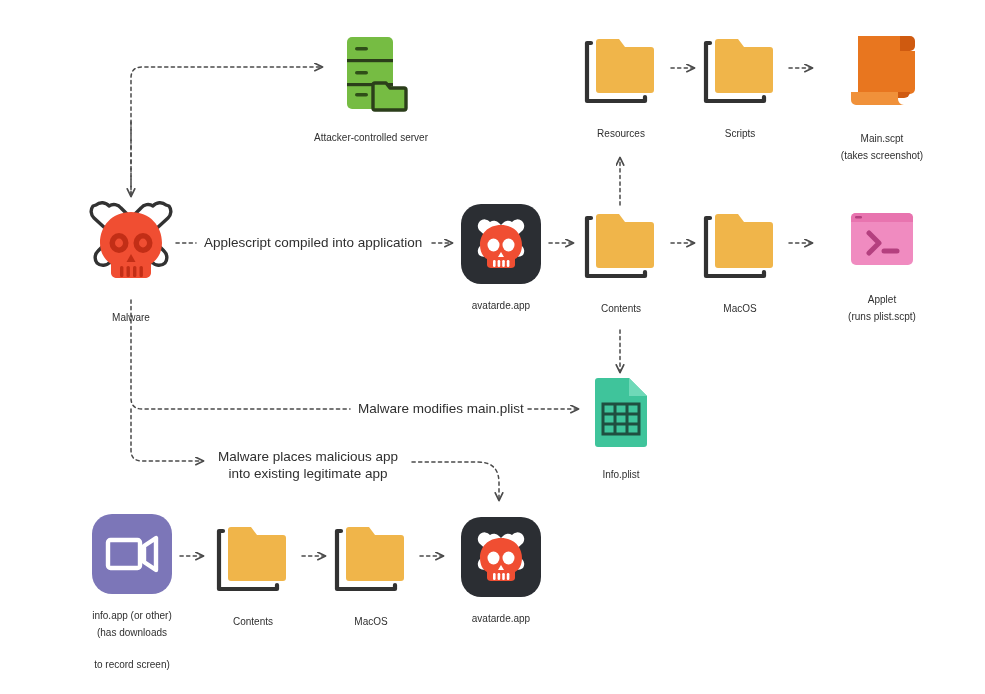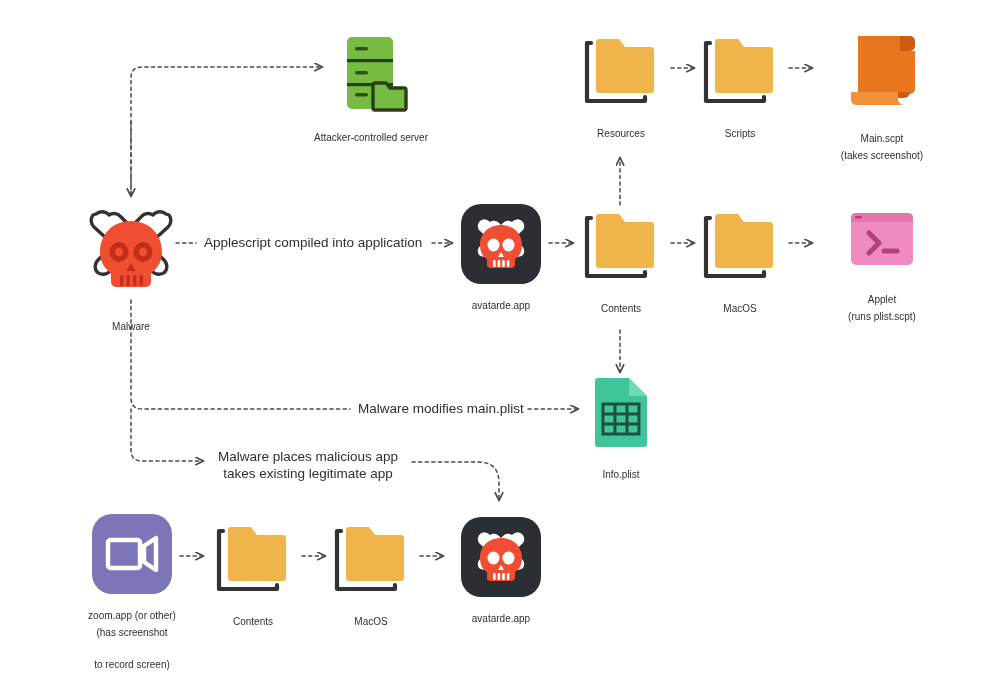--- a/index.html
+++ b/index.html
@@ -110,21 +110,21 @@
         <path d="M64,29 h15 v38 a5,5 0 0 1 -5,5 h-10 z" fill="#E8761F"></path>
         <path d="M22,70 h52 a6,6 0 0 1 -6,6 h-46 z" fill="#CF5A10"></path>
         <path d="M22,70 h-7 a6,6 0 0 0 0,0 v8 a5,5 0 0 0 5,5 h48
                  a6,6 0 0 1 -6,-6 v-7 z" fill="#F0913A"></path>
       </svg>
     </span>
     <span class="cap">Main.scpt</span>
     <span class="cap" style="margin-top:0;">(takes screenshot)</span>
   </div>
 
-  <div class="node" style="left:74px;top:202px;width:114px;">
+  <div class="node" style="left:74px;top:193px;width:114px;">
     <span class="ico">
       <svg width="110" height="104" viewBox="0 0 110 104">
         <g stroke="#323232" stroke-width="3.4" fill="#ffffff" stroke-linejoin="round">
 
           <path d="M22,13 a9,9 0 0 1 13,1 a9,9 0 0 1 12,2 L90,59
                    a9,9 0 0 1 1,12 a9,9 0 0 1 -13,-1 a9,9 0 0 1 -12,-2 L20,26
                    a9,9 0 0 1 -1,-12 z" transform="translate(-2,-1) scale(1.0)"></path>
 
           <path d="M88,13 a9,9 0 0 0 -13,1 a9,9 0 0 0 -12,2 L20,59
                    a9,9 0 0 0 -1,12 a9,9 0 0 0 13,-1 a9,9 0 0 0 12,-2 L90,26
@@ -235,22 +235,22 @@
   </div>
 
   <div class="node" style="left:68px;top:513px;width:128px;">
     <span class="ico">
       <svg width="82" height="82" viewBox="0 0 82 82">
         <rect x="1" y="1" width="80" height="80" rx="20" fill="#7C76B8"></rect>
         <rect x="17" y="27" width="32" height="28" rx="2.5" fill="none" stroke="#ffffff" stroke-width="4.4"></rect>
         <path d="M53,33 L65,25 L65,57 L53,49 z" fill="none" stroke="#ffffff" stroke-width="4.4" stroke-linejoin="round"></path>
       </svg>
     </span>
-    <span class="cap">zoom.app (or other)</span>
-    <span class="cap" style="margin-top:0;">(has screenshot</span>
+    <span class="cap">info.app (or other)</span>
+    <span class="cap" style="margin-top:0;">(has downloads</span>
     <span class="cap" style="margin-top:16px;">to record screen)</span>
   </div>
 
   <div class="node" style="left:205px;top:513px;width:96px;">
     <span class="ico">
       <svg width="92" height="88" viewBox="0 0 92 88">
         <path d="M16,18 L12,18 L12,76 L70,76 L70,72" fill="none" stroke="#323232" stroke-width="4.2" stroke-linecap="round" stroke-linejoin="round"></path>
         <path d="M24,14 h20 l6,8 h26 a3,3 0 0 1 3,3 v40 a3,3 0 0 1 -3,3 h-52
                  a3,3 0 0 1 -3,-3 v-48 a3,3 0 0 1 3,-3 z" fill="#F0B54A"></path>
       </svg>
@@ -297,15 +297,15 @@
     </span>
     <span class="cap">avatarde.app</span>
   </div>
 
 
   <div class="lbl" style="left:204px;top:234px;width:228px;text-align:left;">Applescript compiled into application</div>
 
   <div class="lbl" style="left:358px;top:400px;width:168px;text-align:left;">Malware modifies main.plist</div>
 
   <div class="lbl" style="left:218px;top:448px;width:180px;">Malware places malicious app</div>
-  <div class="lbl" style="left:218px;top:465px;width:180px;">takes existing legitimate app</div>
+  <div class="lbl" style="left:218px;top:465px;width:180px;">into existing legitimate app</div>
 
 </div>
 
 </body></html>

